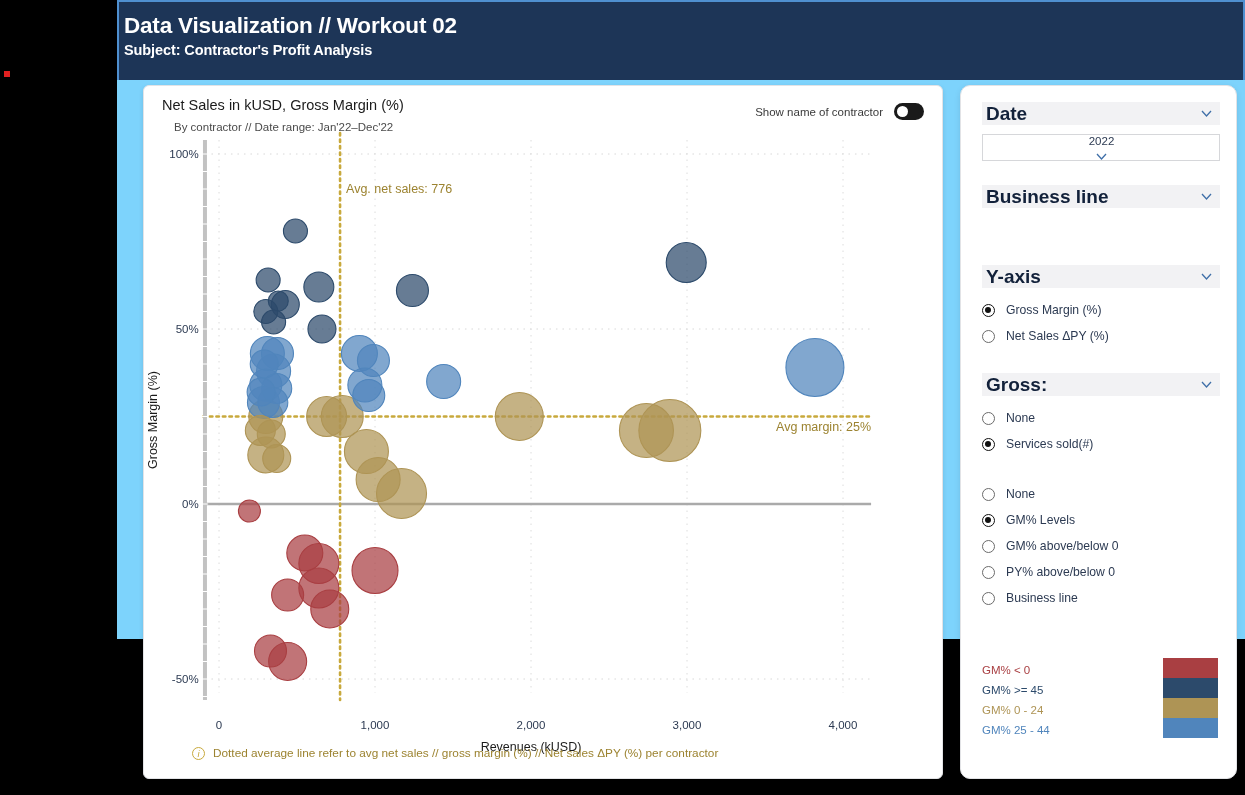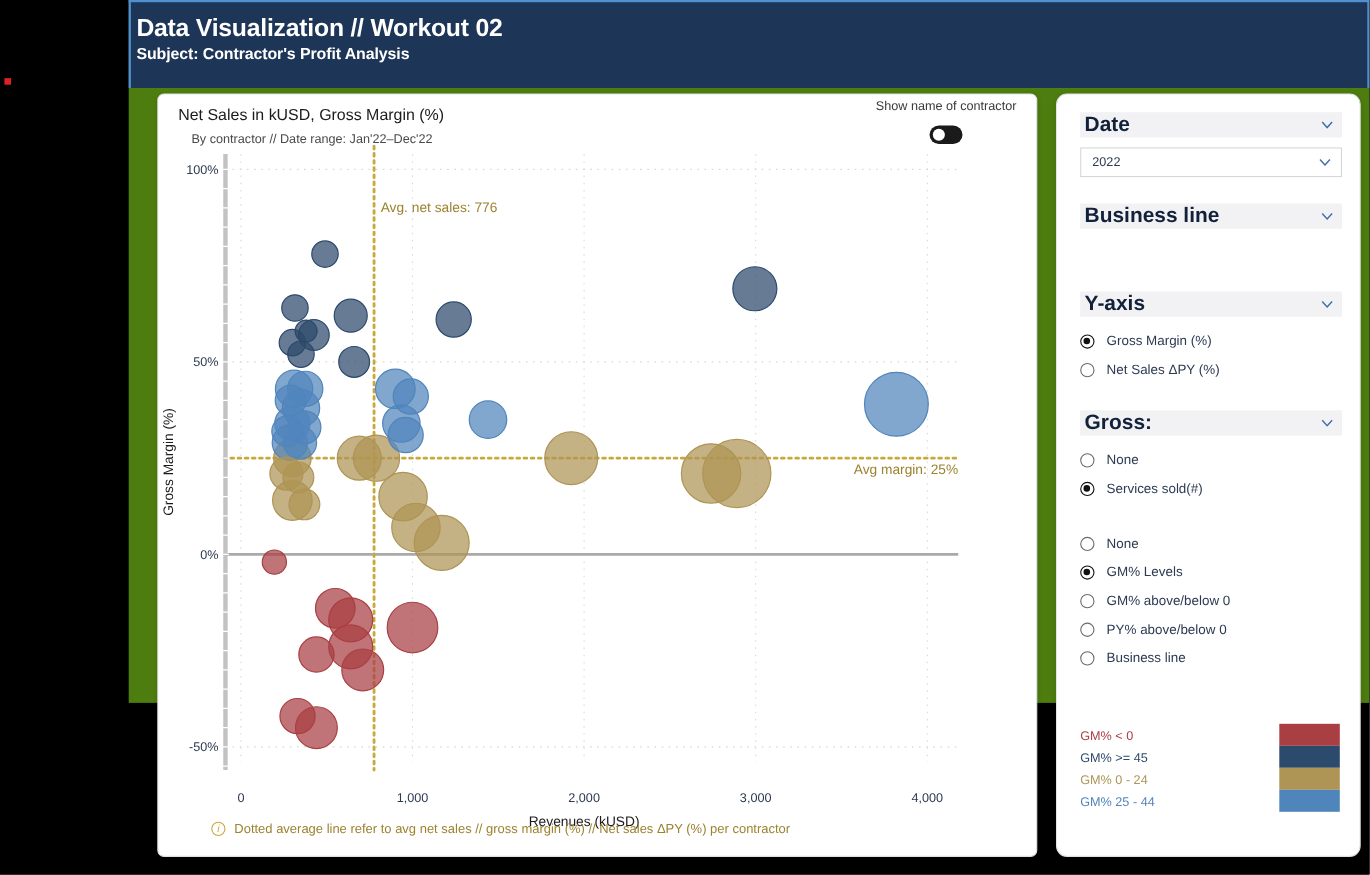--- a/index.html
+++ b/index.html
@@ -9,21 +9,21 @@
     background: #000000;
     font-family: "Liberation Sans", sans-serif;
     overflow: hidden;
   }
   #root { position: relative; width: 1245px; height: 795px; background: #000; }
 
   
   .red-dot { position: absolute; left: 4px; top: 71px; width: 6px; height: 6px; background: #e02020; }
 
   
-  .app { position: absolute; left: 117px; top: 0; width: 1128px; height: 639px; background: #4d7c0f; }
+  .app { position: absolute; left: 117px; top: 0; width: 1128px; height: 639px; background: #7dd3fc; }
 
   
   .header {
     position: absolute; left: 0; top: 0; width: 1128px; height: 80px;
     background: #1d3557; border-left: 2px solid #4f90d0; border-top: 2px solid #4f90d0;
     border-right: 2px solid #4f90d0;
     padding: 10px 0 0 5px;
   }
   .header h1 {
     color: #ffffff; font-size: 22.5px; font-weight: bold; letter-spacing: -0.2px;
@@ -36,21 +36,21 @@
 
   
   .chart-card {
     position: absolute; left: 26px; top: 85px; width: 800px; height: 694px;
     background: #ffffff; border: 1px solid #e2e3e6; border-radius: 6px;
     box-shadow: 0 2px 5px rgba(0,0,0,0.10);
   }
   .chart-title { position:absolute; left: 18px; top: 11px; font-size: 14.5px; color: #1b1b1b; }
   .chart-sub   { position:absolute; left: 30px; top: 35px; font-size: 11.5px; color: #4a4a4a; }
 
-  .toggle-wrap { position: absolute; right: 18px; top: 5px; display: flex; align-items: center; gap: 11px; flex-direction: column; }
+  .toggle-wrap { position: absolute; right: 18px; top: 17px; display: flex; align-items: center; gap: 11px; }
   .toggle-label { font-size: 11.5px; color: #3a3a3a; }
   .toggle {
     width: 30px; height: 17px; border-radius: 9px; background: #1a1a1a; position: relative; cursor: pointer;
   }
   .toggle .knob { position:absolute; left: 3px; top: 3px; width: 11px; height: 11px; border-radius: 50%; background: #ffffff; }
 
   
   .plot { position: absolute; left: 0; top: 0; width: 800px; height: 694px; }
   .plot svg { display: block; }
 
@@ -77,20 +77,21 @@
     font-size: 19px; font-weight: bold; color: #12213a; margin-bottom: 9px;
   }
   .chev { width: 11px; height: 7px; flex: 0 0 auto; }
   .chev svg { display:block; }
 
   .dropdown {
     height: 27px; border: 1px solid #d6d7da; background: #fff;
     display: flex; align-items: center; justify-content: space-between;
     padding: 0 9px 0 10px; font-size: 11.5px; color: #2c3a52; margin-bottom: 24px;
     cursor: pointer;
+    flex-direction: column;
   }
   .radio-row { display: flex; align-items: center; gap: 11px; height: 26px; cursor: pointer; }
   .radio {
     width: 13px; height: 13px; border-radius: 50%; border: 1.3px solid #6b6b6b;
     background: #fff; flex: 0 0 auto; position: relative;
   }
   .radio.on { border-color: #111; }
   .radio.on::after {
     content: ""; position: absolute; left: 2.4px; top: 2.4px; width: 6px; height: 6px;
     border-radius: 50%; background: #111;

